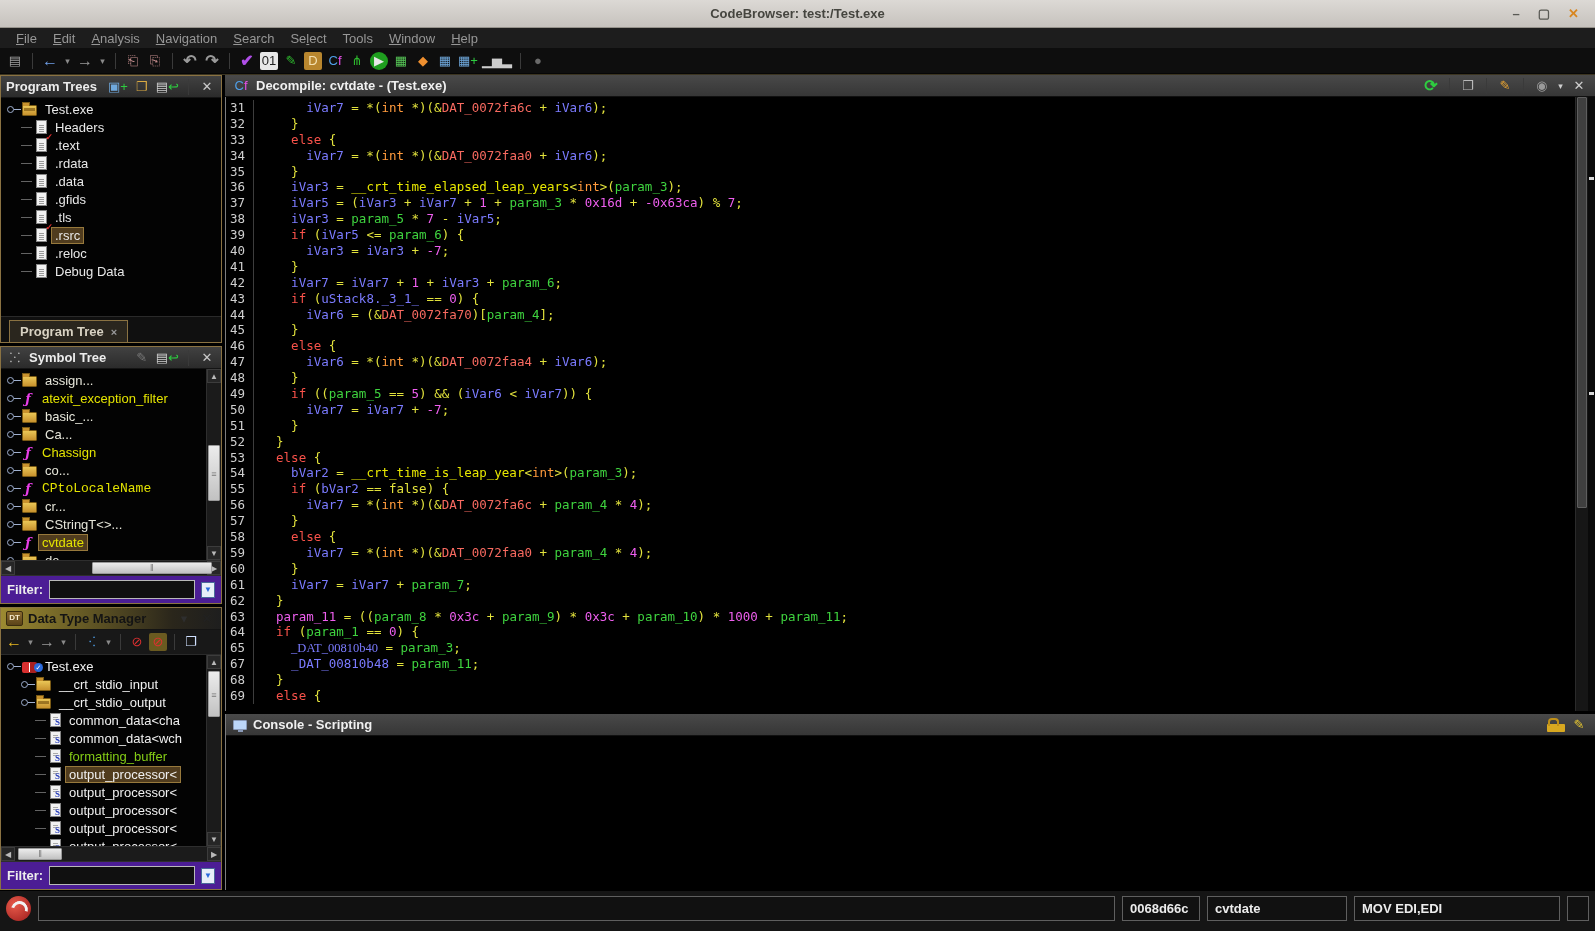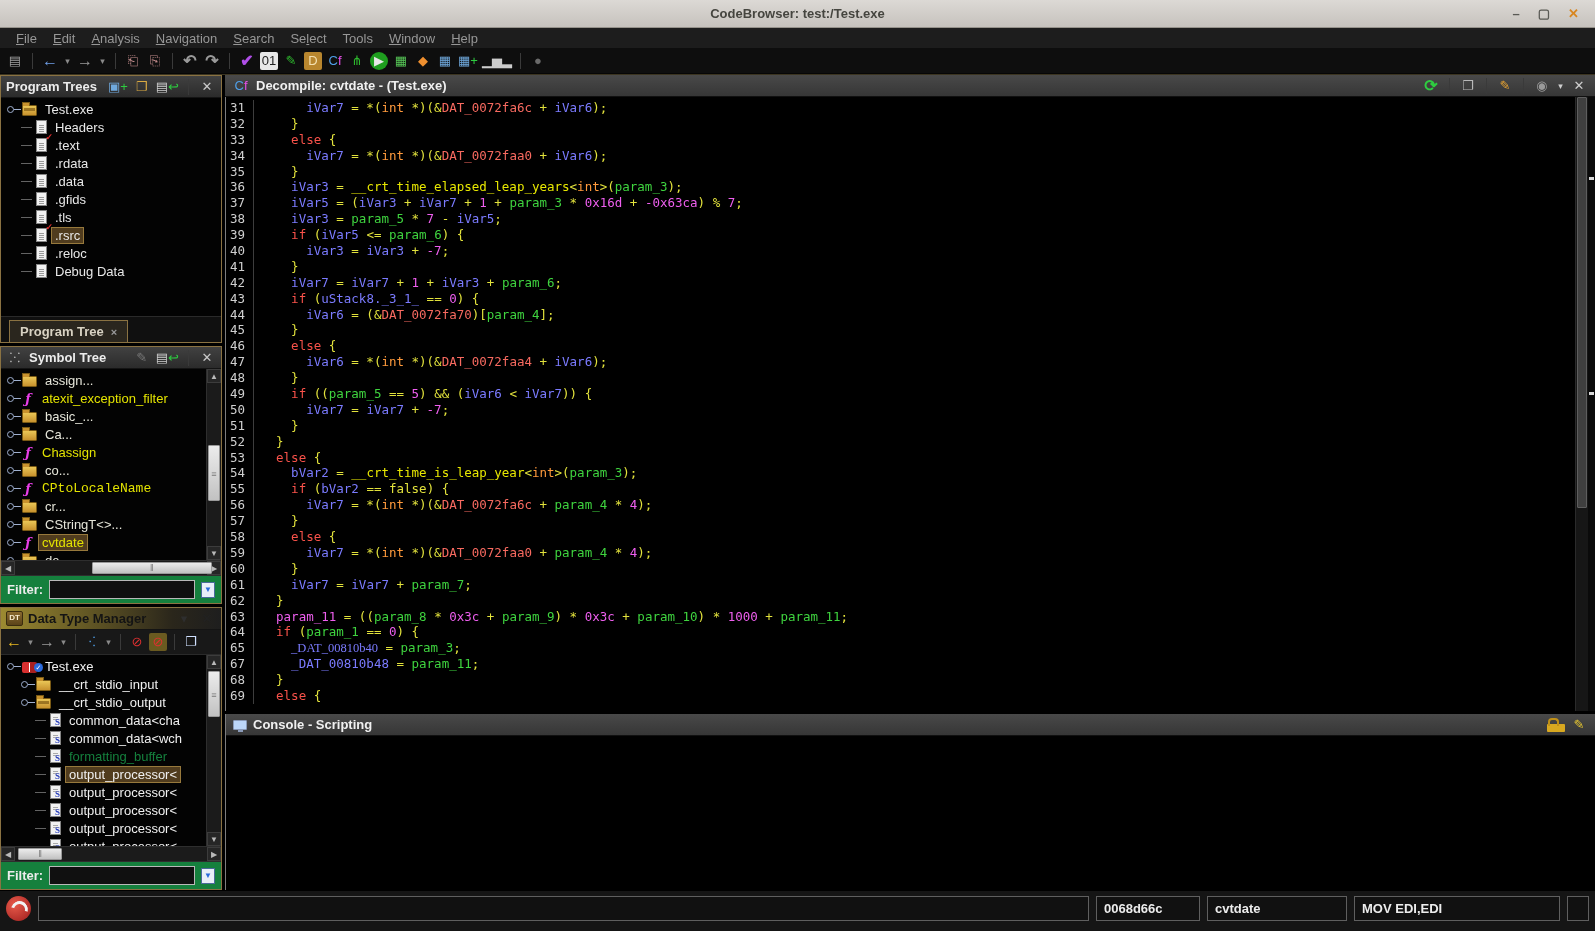--- a/index.html
+++ b/index.html
@@ -51,21 +51,21 @@
   .sbbtn{height:14px;display:flex;align-items:center;justify-content:center;color:#b9b9b9;font-size:8px;background:#262626;border:1px solid #3c3c3c;flex:none}
   .sbtrack{flex:1;position:relative}
   .sbthumb{position:absolute;left:1px;right:1px;background:linear-gradient(#ececec,#c2c2c2);border:1px solid #9a9a9a;border-radius:1px;color:#7a7a7a;font-size:9px;text-align:center}
   .st-vthumb{top:38%;height:56px;line-height:56px}
   .dtm-vthumb{top:2px;height:46px;line-height:46px}
   .hsb{height:15px;background:#1b1b1b;display:flex;border-top:1px solid #2e2e2e;flex:none}
   .hsb .sbbtn{width:14px;height:auto}
   .hsb .sbthumb{top:1px;bottom:1px}
   .st-hthumb{left:40%;width:120px;line-height:11px}
   .dtm-hthumb{left:3px;width:44px;line-height:11px}
-  .filterrow{height:28px;display:flex;align-items:center;gap:6px;padding:0 6px;background:#15803d;border-top:1px solid #2e2e2e;flex:none}
+  .filterrow{height:28px;display:flex;align-items:center;gap:6px;padding:0 6px;background:#4c1d95;border-top:1px solid #2e2e2e;flex:none}
   .flabel{font-weight:bold;font-size:13px;color:#ececec}
   .filterrow input{flex:1;height:19px;background:#101010;border:1px solid #b9b9b9;color:#fff;font-size:12px;padding:0 3px;min-width:0}
   .dtmtb{height:25px;display:flex;align-items:center;gap:3px;padding:0 4px;background:#181818;border-bottom:1px solid #2a2a2a;flex:none}
   
   .vsplit{width:3px;background:#000;flex:none}
   .rightcol{flex:1;display:flex;flex-direction:column;min-width:0}
   .decomp{height:636px;display:flex;flex-direction:column;flex:none}
   .dhead{height:22px;background:linear-gradient(#494949,#363636);display:flex;align-items:center;gap:6px;padding:0 7px;border-bottom:1px solid #101010;flex:none}
   .dtitle{font-weight:bold;font-size:13px;color:#f0f0f0;margin-right:auto;white-space:nowrap}
   .codewrap{flex:1;display:flex;min-height:0;background:#000;border-left:1px solid #7d7d7d}
@@ -78,21 +78,21 @@
   .ovmark{position:absolute;left:1px;right:1px;height:3px;background:#d8d8d8}
   .hsplit{height:3px;background:#000;flex:none}
   .console{flex:1;display:flex;flex-direction:column;min-height:0;border-left:1px solid #7d7d7d}
   .consbody{flex:1;background:#000}
   
   .statusbar{height:41px;background:#151515;border-top:1px solid #000;display:flex;align-items:flex-start;padding:5px 6px 0 6px;gap:7px;flex:none}
   .logo{width:25px;height:25px;border-radius:50%;background:radial-gradient(circle at 35% 35%,#e85a4a,#9c1c1c);position:relative;flex:none}
   .logo::after{content:"";position:absolute;left:5px;top:5px;width:11px;height:11px;border-radius:50%;border:3px solid #f2f2f2;border-left-color:transparent;border-bottom-color:transparent;transform:rotate(-30deg)}
   .sfield{height:25px;border:1px solid #5f5f5f;background:#111;display:flex;align-items:center;padding:0 7px;color:#ececec;font-weight:bold;font-size:13px;white-space:nowrap}
   .sflex{flex:1}
-  .sf1{width:104px}.sf2{width:140px}.sf3{width:206px}.sf4{width:22px}
+  .sf1{width:78px}.sf2{width:140px}.sf3{width:206px}.sf4{width:22px}
   
   .shp{display:inline-block;position:relative;vertical-align:middle}
   .shp-folder,.shp-folder-open{width:15px;height:11px;background:linear-gradient(#eac656,#c8922e);border:1px solid #7a5a14;border-radius:1px;margin-top:2px}
   .shp-folder::before,.shp-folder-open::before{content:"";position:absolute;top:-4px;left:-1px;width:6px;height:3px;background:#c8922e;border:1px solid #7a5a14;border-bottom:none}
   .shp-folder-open::after{content:"";position:absolute;left:1px;top:2px;right:1px;height:3px;background:#7a5510;opacity:.65}
   .shp-page{width:11px;height:14px;background:#f2f2f2;border:1px solid #858585}
   .shp-page::after{content:"";position:absolute;left:2px;top:3px;right:2px;height:8px;background:repeating-linear-gradient(#f2f2f2 0 1px,#9a9a9a 1px 2px)}
   .shp-struct{width:11px;height:14px;background:#f2f2f2;border:1px solid #858585}
   .shp-struct::before{content:"";position:absolute;left:2px;top:2px;right:2px;height:4px;background:repeating-linear-gradient(#f2f2f2 0 1px,#aaa 1px 2px)}
   .shp-struct::after{content:"S";position:absolute;right:0;bottom:-1px;color:#2a3fbb;font-weight:bold;font-size:9px;font-family:"Liberation Serif",serif}
@@ -521,21 +521,21 @@
                 <span class="iconwrap">
                   <span class="shp shp-struct"></span>
                 </span>
                 <span class="lbl" style="color: rgb(240, 240, 240);">common_data&lt;wch</span>
               </div>
               <div class="trow" style="padding-left: 32px;">
                 <span class="stub"></span>
                 <span class="iconwrap">
                   <span class="shp shp-struct"></span>
                 </span>
-                <span class="lbl" style="color: #15803d; text-align: right;">formatting_buffer</span>
+                <span class="lbl" style="color: #84cc16; text-align: right;">formatting_buffer</span>
               </div>
               <div class="trow sel" style="padding-left: 32px;">
                 <span class="stub"></span>
                 <span class="iconwrap">
                   <span class="shp shp-struct"></span>
                 </span>
                 <span class="lbl" style="color: rgb(240, 240, 240);">output_processor&lt;</span>
               </div>
               <div class="trow" style="padding-left: 32px;">
                 <span class="stub"></span>

